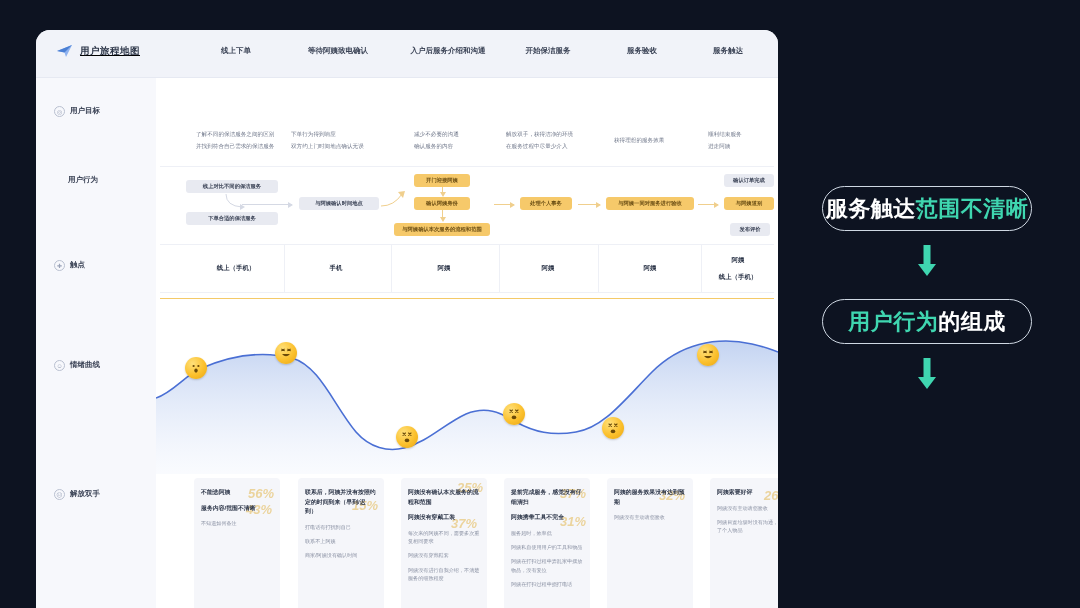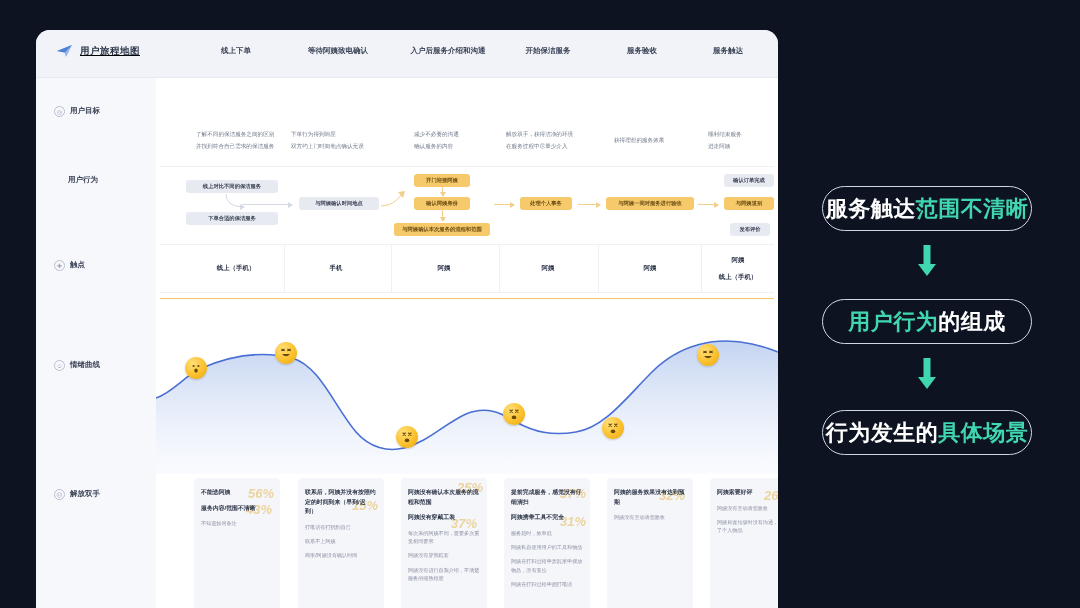--- a/index.html
+++ b/index.html
@@ -410,18 +410,14 @@
   <div class="pill" style="top:299px">
     <span class="g">用户行为</span>
       <span class="w">的组成</span>
   </div>
 
   <svg class="dn-arrow" style="top:356px" viewBox="0 0 24 34">
     <path d="M12 2 L12 22" stroke="#3fd6b0" stroke-width="7" stroke-linecap="butt"></path>
     <path d="M3 21 L21 21 L12 33 Z" fill="#3fd6b0"></path>
   </svg>
 
-  <div class="pill" style="top:410px">
-    <span class="w">行为发生的</span>
-      <span class="g">具体场景</span>
-  </div>
 
 </div>
 
 </body></html>

